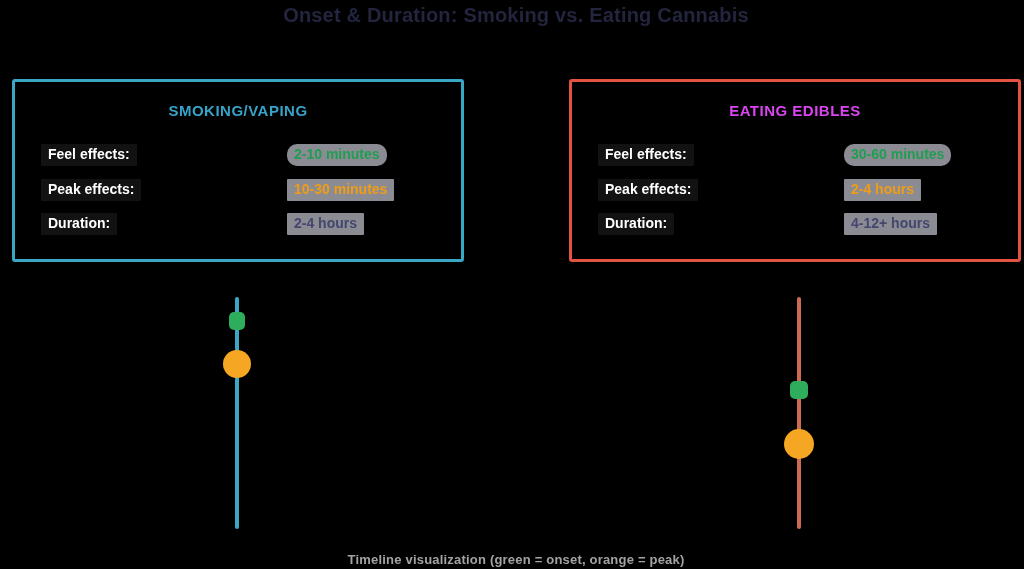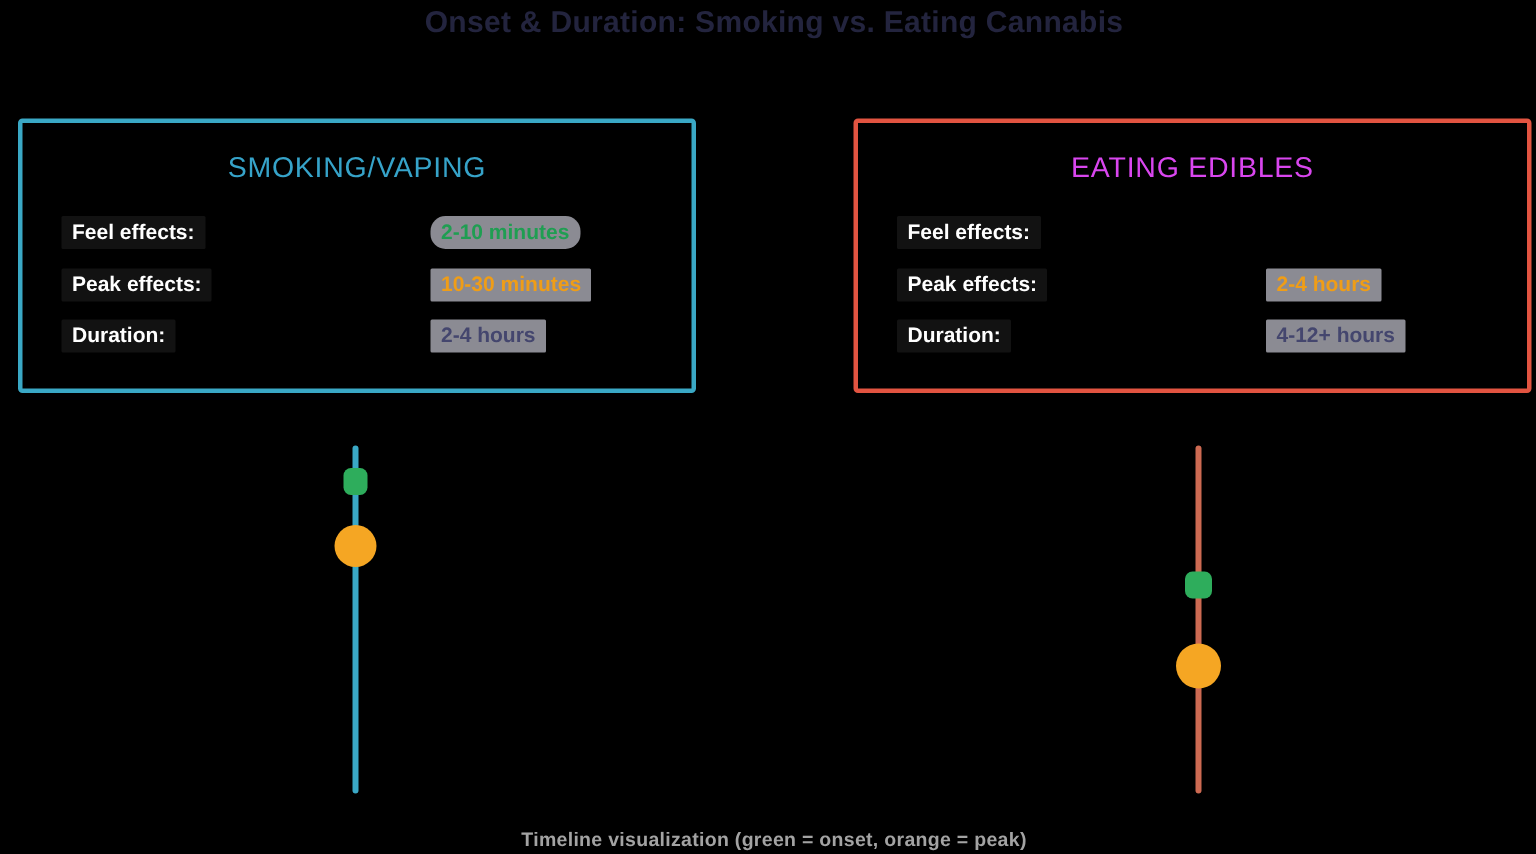--- a/index.html
+++ b/index.html
@@ -29,22 +29,22 @@
     width: 452px;
     height: 183px;
     border-radius: 3px;
     background: transparent;
   }
   .card.left  { left: 8px;  border: 3px solid #3aa8c5; }
   .card.right { left: 565px; border: 3px solid #e25441; }
   .card-title {
     margin-top: 16px;
     text-align: center;
-    font-size: 19px;
-    font-weight: normal;
+    font-size: 15px;
+    font-weight: bold;
     letter-spacing: 0.5px;
   }
   .card.left  .card-title { color: #36a3c9; }
   .card.right .card-title { color: #d946ef; }
   .row {
     position: absolute;
     left: 0;
     width: 100%;
     height: 24px;
   }
@@ -125,20 +125,21 @@
       <span class="pill label-pill">Duration:</span>
       <span class="pill value-pill val-duration">2-4 hours</span>
     </div>
   </div>
 
   <div class="card right">
     <div class="card-title">EATING EDIBLES</div>
 
     <div class="row r1">
       <span class="pill label-pill">Feel effects:</span>
+      <span class="pill value-pill val-onset">30-60 minutes</span>
     </div>
 
     <div class="row r2">
       <span class="pill label-pill">Peak effects:</span>
       <span class="pill value-pill val-peak">2-4 hours</span>
     </div>
 
     <div class="row r3">
       <span class="pill label-pill">Duration:</span>
       <span class="pill value-pill val-duration">4-12+ hours</span>

